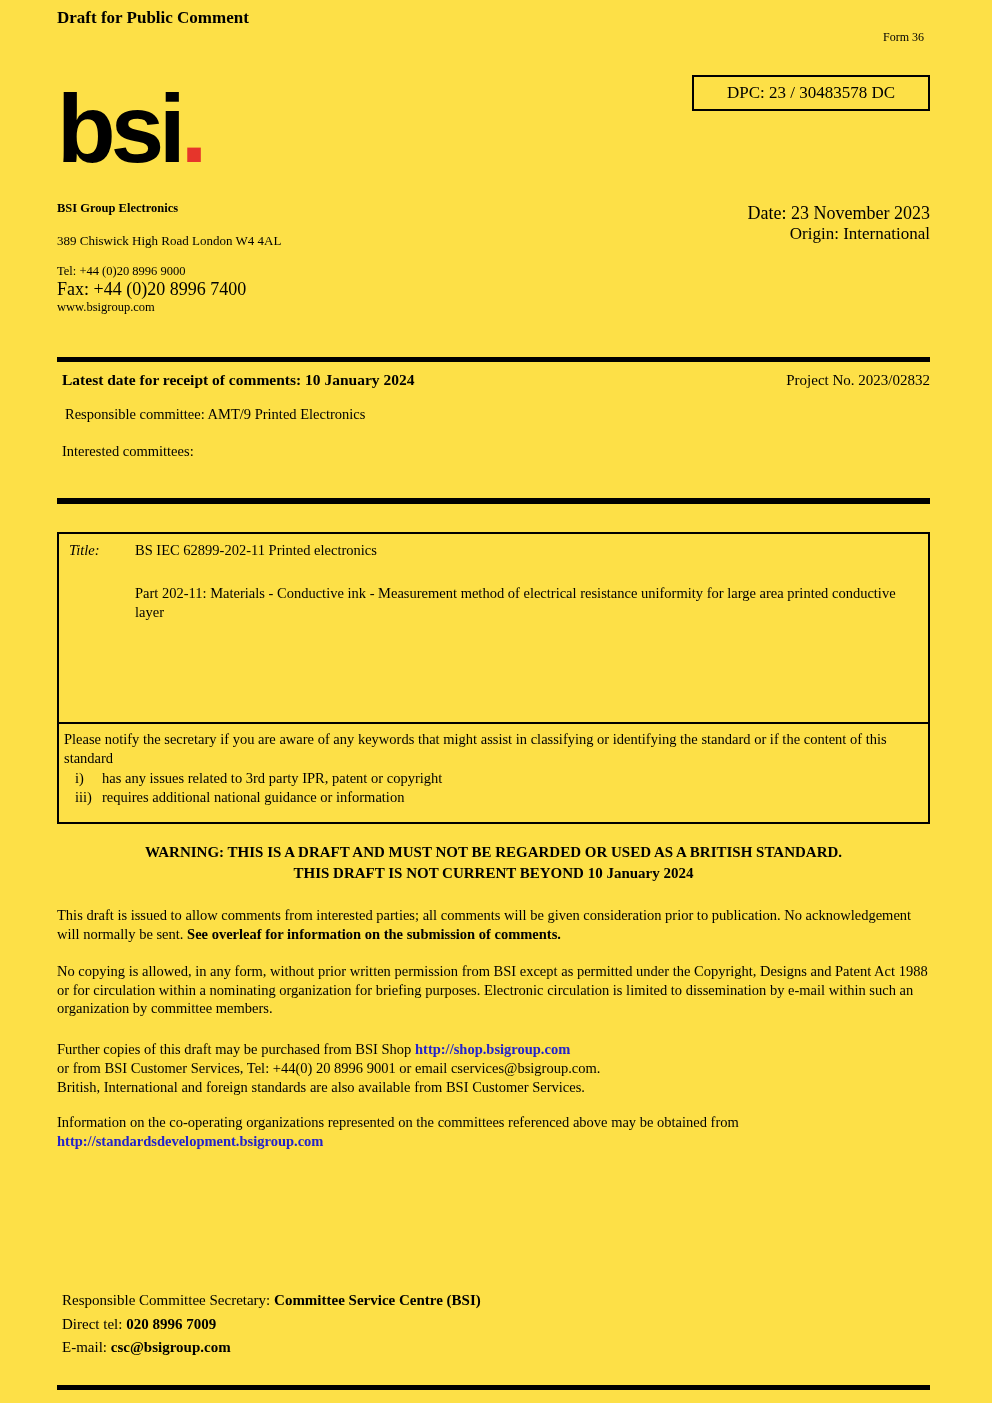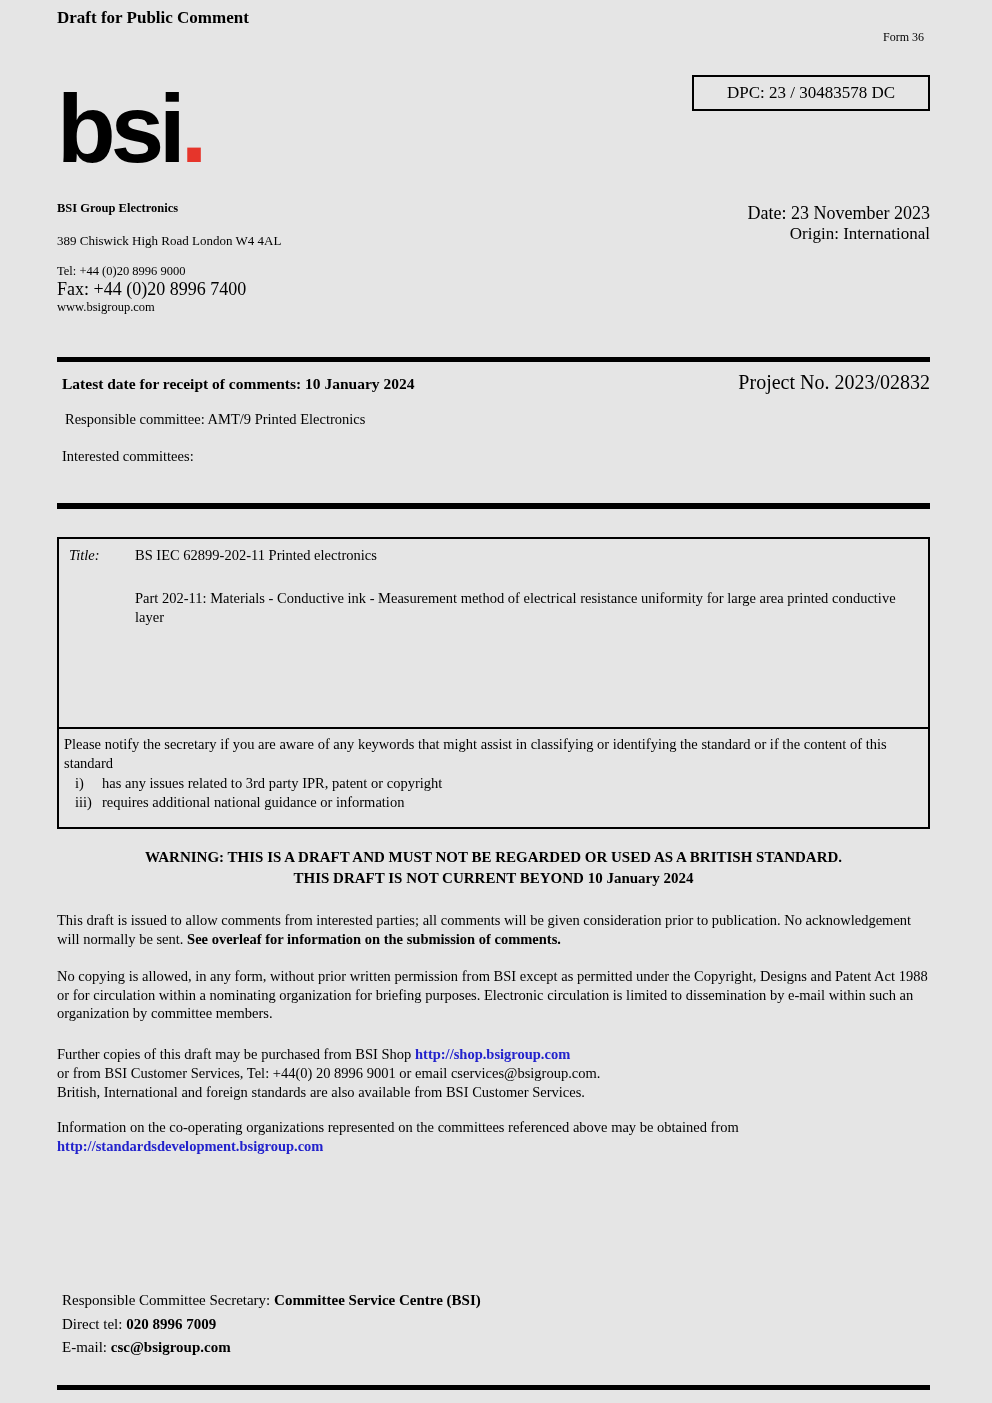--- a/index.html
+++ b/index.html
@@ -1,20 +1,20 @@
 <!DOCTYPE html>
 <html lang="en" style="--brand-red: #e6352b; --link: #2222cc;"><head>
 <meta charset="utf-8">
 <style>
   * { margin:0; padding:0; box-sizing:border-box; }
   html, body { background:#ffffff; }
   .page {
     position:relative;
     width:992px; height:1403px;
-    background:#e5e5e5;
+    background:#fde047;
     color:#000;
     font-family:"Liberation Serif", serif;
     overflow:hidden;
   }
   .content { padding:8px 62px 0 57px; }
 
   
   .top-row { display:flex; justify-content:space-between; align-items:flex-start; }
   .draft-label { font-weight:bold; font-size:17px; }
   .form-label { font-size:12px; margin-top:22px; margin-right:6px; }
@@ -41,21 +41,21 @@
   }
   .date-line { font-size:18px; margin-top:92px; }
   .origin-line { font-size:17px; }
 
   .rule { background:#000; }
   .rule-1 { height:5px; margin-top:42px; }
   .rule-2 { height:6px; margin-top:38px; }
 
   .comments-row { display:flex; justify-content:space-between; align-items:baseline; margin-top:9px; padding-left:5px;gap:32px; }
   .latest-date { font-weight:bold; font-size:15.5px; }
-  .project-no { font-size:20px; }
+  .project-no { font-size:15px; }
   .committee-line { font-size:14.5px; margin-top:17px; padding-left:8px; }
   .interested-line { font-size:14.5px; margin-top:20px; padding-left:5px; }
 
   .boxes { margin-top:28px; }
   .title-box { border:2px solid #000; height:192px; padding:8px 10px; display:flex; }
   .title-label { width:66px; font-size:14.5px;font-style:italic; }
   .title-content { flex:1; }
   .title-main { font-size:14.5px; }
   .title-part { font-size:14.5px; margin-top:25px; line-height:1.3; }
 

